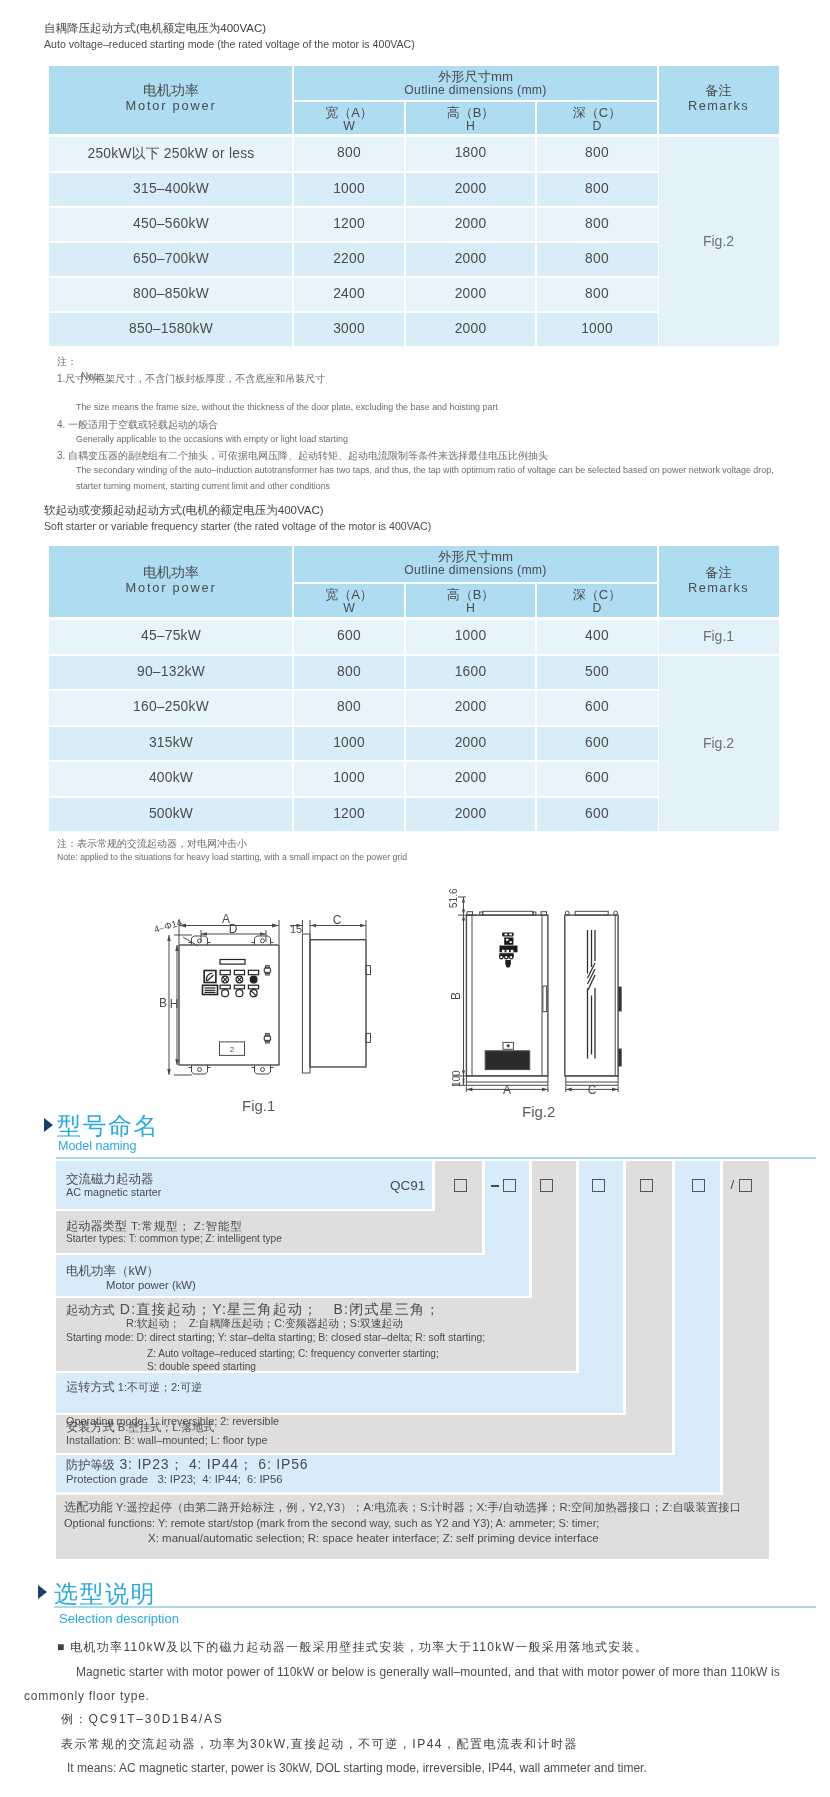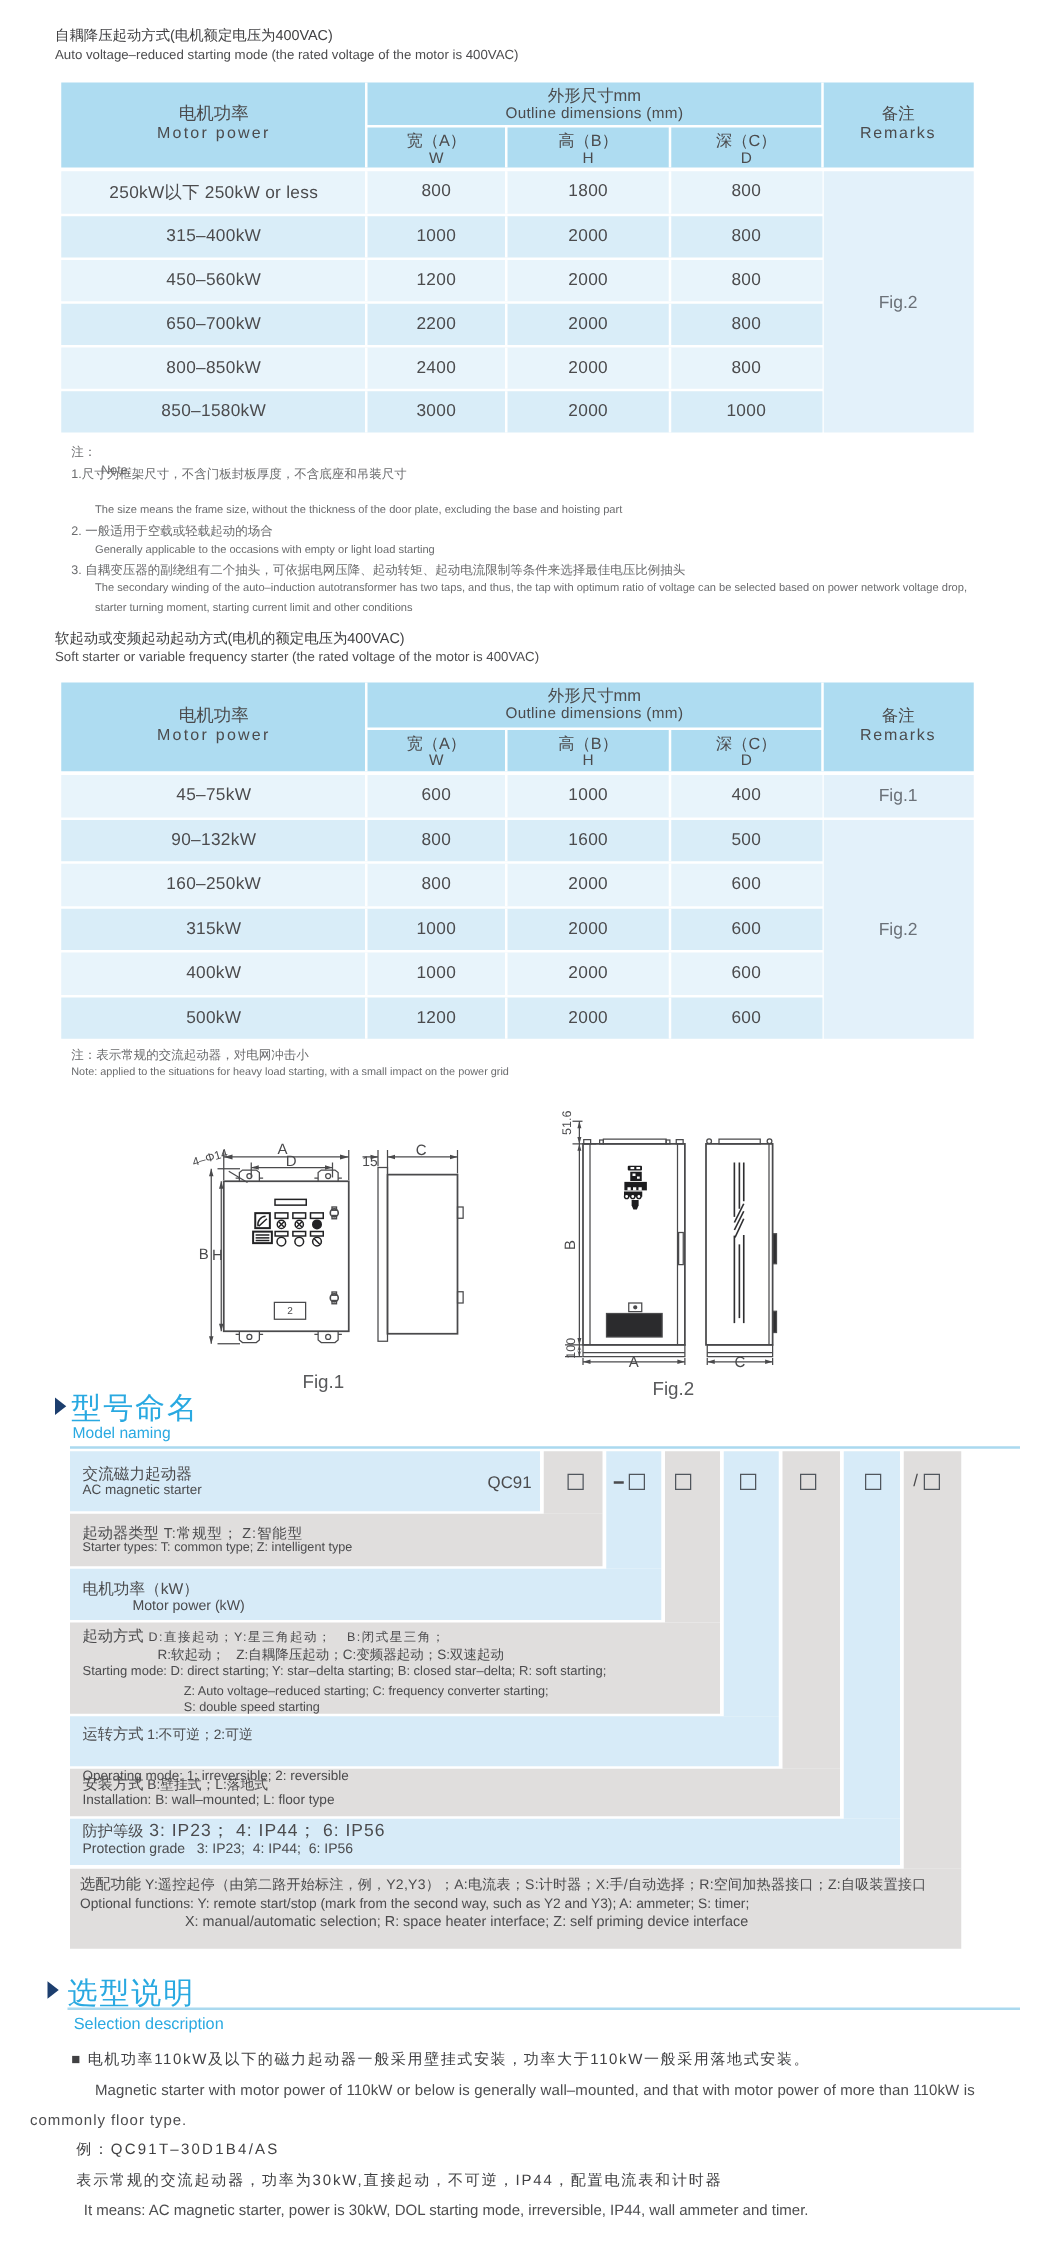--- a/index.html
+++ b/index.html
@@ -76,21 +76,21 @@
 <div class="t" style="left:597.0px;top:320.75px;font-size:13.8px;color:#4b4b4d;width:0;display:flex;justify-content:center;letter-spacing:0.25px;">1000</div>
 <div class="ab" style="left:292px;top:312.5px;width:2px;height:33.5px;background:#fff;"></div>
 <div class="ab" style="left:404px;top:312.5px;width:2px;height:33.5px;background:#fff;"></div>
 <div class="ab" style="left:535px;top:312.5px;width:2px;height:33.5px;background:#fff;"></div>
 <div class="ab" style="left:659px;top:137px;width:120px;height:209px;background:#e3f1fa;"></div>
 <div class="t" style="left:718.5px;top:233.0px;font-size:14px;color:#6b7178;width:0;display:flex;justify-content:center;">Fig.2</div>
 <div class="t" style="left:57px;top:355.0px;font-size:10px;color:#6a6b6d;">注：</div>
 <div class="t" style="left:57px;top:370.7px;font-size:10px;color:#6a6b6d;margin-left:24px;">Note:</div>
 <div class="t" style="left:57px;top:372px;font-size:10px;color:#6a6b6d;">1.尺寸为框架尺寸，不含门板封板厚度，不含底座和吊装尺寸</div>
 <div class="t" style="left:76px;top:402.1px;font-size:8.9px;color:#6a6b6d;">The size means the frame size, without the thickness of the door plate, excluding the base and hoisting part</div>
-<div class="t" style="left:57px;top:417.8px;font-size:10px;color:#6a6b6d;">2. 一般适用于空载或轻载起动的场合</div>
+<div class="t" style="left:57px;top:417.8px;font-size:10px;color:#6a6b6d;">4. 一般适用于空载或轻载起动的场合</div>
 <div class="t" style="left:76px;top:433.5px;font-size:8.9px;color:#6a6b6d;text-align:center;">Generally applicable to the occasions with empty or light load starting</div>
 <div class="t" style="left:57px;top:449.2px;font-size:10px;color:#6a6b6d;">3. 自耦变压器的副绕组有二个抽头，可依据电网压降、起动转矩、起动电流限制等条件来选择最佳电压比例抽头</div>
 <div class="t" style="left:76px;top:464.9px;font-size:8.9px;color:#6a6b6d;">The secondary winding of the auto–induction autotransformer has two taps, and thus, the tap with optimum ratio of voltage can be selected based on power network voltage drop,</div>
 <div class="t" style="left:76px;top:480.6px;font-size:8.9px;color:#6a6b6d;">starter turning moment, starting current limit and other conditions</div>
 <div class="t" style="left:44px;top:503px;font-size:11.5px;color:#414143;">软起动或变频起动起动方式(电机的额定电压为400VAC)</div>
 <div class="t" style="left:44px;top:520px;font-size:10.6px;color:#4c4c4e;">Soft starter or variable frequency starter (the rated voltage of the motor is 400VAC)</div>
 <div class="ab" style="left:49px;top:546px;width:730px;height:71px;background:#aedcf1;"></div>
 <div class="ab" style="left:292px;top:546px;width:2px;height:71px;background:#fff;"></div>
 <div class="ab" style="left:657px;top:546px;width:2px;height:71px;background:#fff;"></div>
 <div class="ab" style="left:293px;top:582px;width:365px;height:2px;background:#fff;"></div>
@@ -355,21 +355,21 @@
 <div class="ab" style="left:691.5px;top:1179px;width:11px;height:11px;border:1.4px solid #50565d;"></div>
 <div class="ab" style="left:738.5px;top:1179px;width:11px;height:11px;border:1.4px solid #50565d;"></div>
 <div class="ab" style="left:490.5px;top:1184.5px;width:8px;height:2.6px;background:#4a4a4c;"></div>
 <div class="t" style="left:730.5px;top:1177px;font-size:13.5px;color:#4b4b4d;">/</div>
 <div class="t" style="left:66px;top:1171px;font-size:12.5px;color:#4b4b4d">交流磁力起动器<span style="font-size:11px"> </span></div>
 <div class="t" style="left:66px;top:1186px;font-size:10.8px;color:#4b4b4d;">AC magnetic starter</div>
 <div class="t" style="left:66px;top:1218px;font-size:12.2px;color:#4b4b4d">起动器类型<span style="font-size:11.5px;letter-spacing:0.8px"> T:常规型； Z:智能型</span></div>
 <div class="t" style="left:66px;top:1233px;font-size:10.1px;color:#4b4b4d;">Starter types: T: common type; Z: inte​lligent type</div>
 <div class="t" style="left:66px;top:1263px;font-size:12.5px;color:#4b4b4d">电机功率（kW）<span style="font-size:11px"> </span></div>
 <div class="t" style="left:66px;top:1279px;font-size:11.3px;color:#4b4b4d;padding-left:40px;">Motor power (kW)</div>
-<div class="t" style="left:66px;top:1301px;font-size:12.2px;color:#4b4b4d">起动方式<span style="font-size:10px;letter-spacing:1.2px"> D:直接起动；Y:星三角起动；&nbsp;&nbsp;&nbsp;B:闭式星三角；</span></div>
+<div class="t" style="left:66px;top:1301px;font-size:12.2px;color:#4b4b4d">起动方式<span style="font-size:14px;letter-spacing:1.2px"> D:直接起动；Y:星三角起动；&nbsp;&nbsp;&nbsp;B:闭式星三角；</span></div>
 <div class="t" style="left:126px;top:1317px;font-size:10.8px;color:#4b4b4d;">R:软起动；&nbsp;&nbsp;&nbsp;Z:自耦降压起动；C:变频器起动；S:双速起动</div>
 <div class="t" style="left:66px;top:1332px;font-size:10.4px;color:#4b4b4d;">Starting mode: D: direct starting; Y: star–delta starting; B: closed star–delta; R: soft starting;</div>
 <div class="t" style="left:147px;top:1348px;font-size:10.1px;color:#4b4b4d;">Z: Auto voltage–reduced starting; C: frequency converter starting;</div>
 <div class="t" style="left:147px;top:1361px;font-size:10.1px;color:#4b4b4d;">S: double speed starting</div>
 <div class="t" style="left:66px;top:1379px;font-size:12.2px;color:#4b4b4d">运转方式<span style="font-size:11px"> 1:不可逆；2:可逆</span></div>
 <div class="t" style="left:66px;top:1395px;font-size:10.8px;color:#4b4b4d;margin-top:20px;">Operating mode: 1: irreversible; 2: reversible</div>
 <div class="t" style="left:66px;top:1419px;font-size:12.2px;color:#4b4b4d">安装方式<span style="font-size:11px"> B:壁挂式；L:落地式</span></div>
 <div class="t" style="left:66px;top:1434px;font-size:10.9px;color:#4b4b4d;">Installation: B: wall–mounted;  L: floor type</div>
 <div class="t" style="left:66px;top:1456px;font-size:12.2px;color:#4b4b4d">防护等级<span style="font-size:14px;letter-spacing:0.8px"> 3:&nbsp;IP23；&nbsp;4:&nbsp;IP44；&nbsp;6:&nbsp;IP56</span></div>
 <div class="t" style="left:66px;top:1473px;font-size:11.2px;color:#4b4b4d;">Protection grade&nbsp;&nbsp;&nbsp;3: IP23;&nbsp;&nbsp;4: IP44;&nbsp;&nbsp;6: IP56</div>

